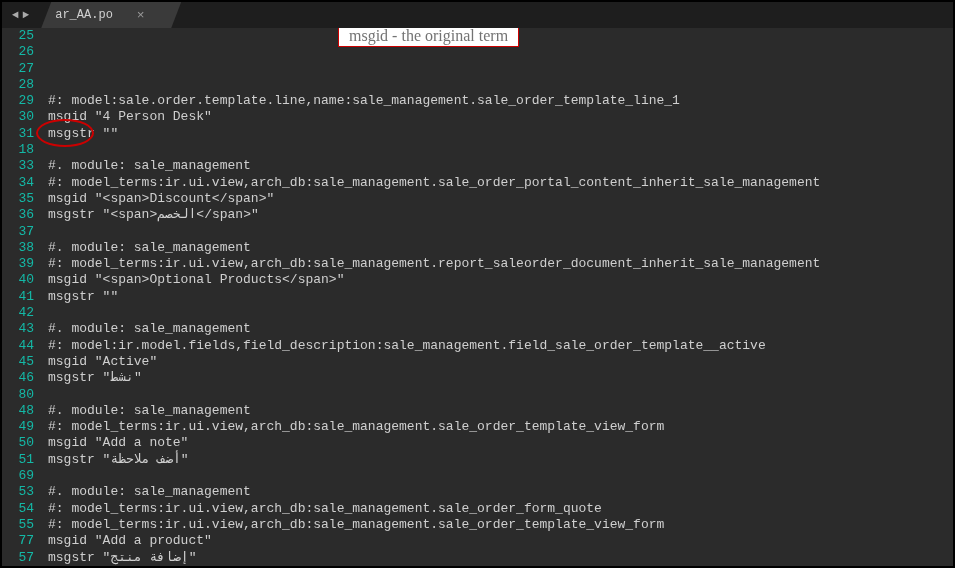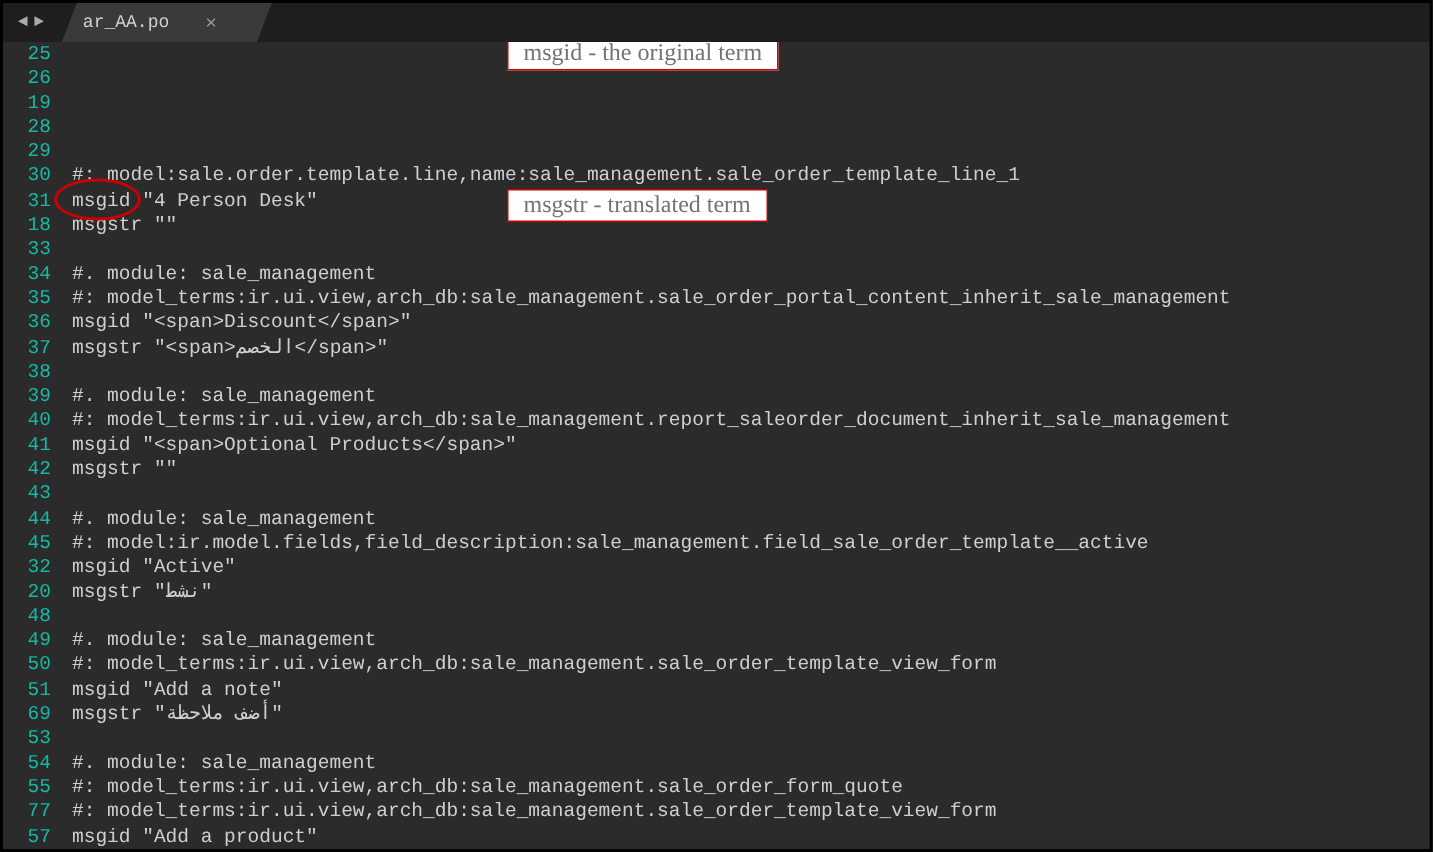--- a/index.html
+++ b/index.html
@@ -100,50 +100,49 @@
   <div class="tab">
     <span>ar_AA.po</span>
     <span class="close">×</span>
   </div>
 </div>
 
 <div class="editor">
   <div class="gutter" id="gutter">
       <div class="line">25</div>
       <div class="line">26</div>
-      <div class="line">19</div>
+      <div class="line">27</div>
       <div class="line">28</div>
       <div class="line">29</div>
       <div class="line">30</div>
       <div class="line">31</div>
       <div class="line">18</div>
       <div class="line">33</div>
       <div class="line">34</div>
       <div class="line">35</div>
       <div class="line">36</div>
       <div class="line">37</div>
       <div class="line">38</div>
       <div class="line">39</div>
       <div class="line">40</div>
       <div class="line">41</div>
       <div class="line">42</div>
       <div class="line">43</div>
       <div class="line">44</div>
       <div class="line">45</div>
-      <div class="line">32</div>
-      <div class="line">20</div>
+      <div class="line">46</div>
+      <div class="line">80</div>
       <div class="line">48</div>
       <div class="line">49</div>
       <div class="line">50</div>
       <div class="line">51</div>
       <div class="line">69</div>
       <div class="line">53</div>
       <div class="line">54</div>
       <div class="line">55</div>
       <div class="line">77</div>
       <div class="line">57</div>
     </div>
   <div class="code" id="code">
     <div class="annotation annot1">msgid - the original term</div>
-    <div class="annotation annot2">msgstr - translated term</div>
     <div class="circle"></div>
   <div class="line">#: model:sale.order.template.line,name:sale_management.sale_order_template_line_1</div><div class="line">msgid "4 Person Desk"</div><div class="line">msgstr ""</div><div class="line"></div><div class="line">#. module: sale_management</div><div class="line">#: model_terms:ir.ui.view,arch_db:sale_management.sale_order_portal_content_inherit_sale_management</div><div class="line">msgid "&lt;span&gt;Discount&lt;/span&gt;"</div><div class="line">msgstr "&lt;span&gt;الخصم&lt;/span&gt;"</div><div class="line"></div><div class="line">#. module: sale_management</div><div class="line">#: model_terms:ir.ui.view,arch_db:sale_management.report_saleorder_document_inherit_sale_management</div><div class="line">msgid "&lt;span&gt;Optional Products&lt;/span&gt;"</div><div class="line">msgstr ""</div><div class="line"></div><div class="line">#. module: sale_management</div><div class="line">#: model:ir.model.fields,field_description:sale_management.field_sale_order_template__active</div><div class="line">msgid "Active"</div><div class="line">msgstr "نشط"</div><div class="line"></div><div class="line">#. module: sale_management</div><div class="line">#: model_terms:ir.ui.view,arch_db:sale_management.sale_order_template_view_form</div><div class="line">msgid "Add a note"</div><div class="line">msgstr "أضف ملاحظة"</div><div class="line"></div><div class="line">#. module: sale_management</div><div class="line">#: model_terms:ir.ui.view,arch_db:sale_management.sale_order_form_quote</div><div class="line">#: model_terms:ir.ui.view,arch_db:sale_management.sale_order_template_view_form</div><div class="line">msgid "Add a product"</div><div class="line">msgstr "إضافة منتج"</div></div>
 </div>
 
 </body></html>

